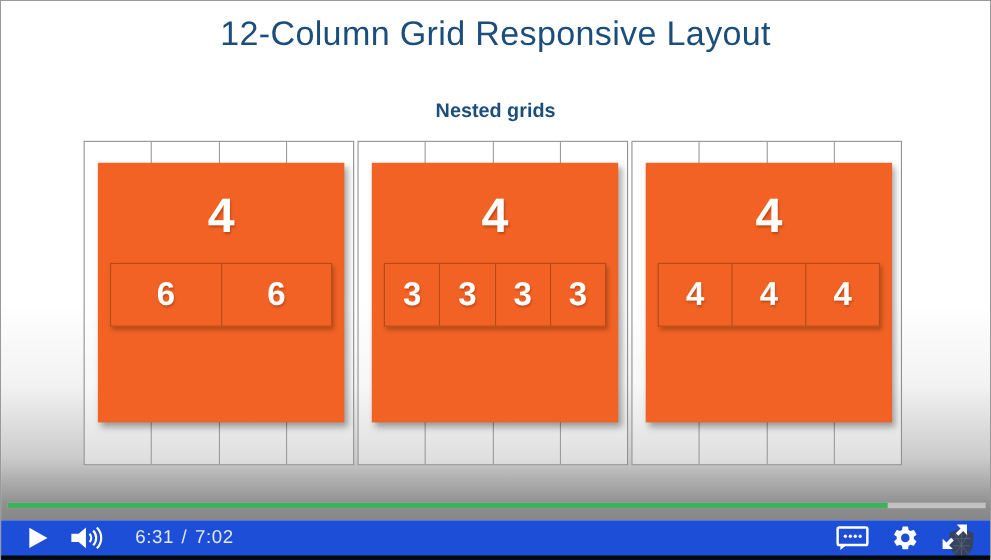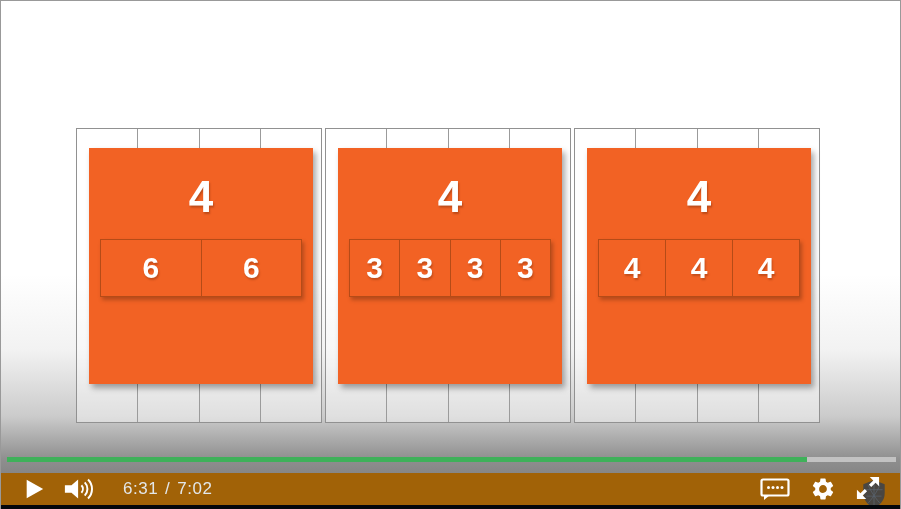--- a/index.html
+++ b/index.html
@@ -60,21 +60,21 @@
   
   .progress-track {
     position:absolute; left:6px; right:4px; top:456px; height:5px;
     background:#c2c2c2; cursor:pointer;
   }
   .progress-fill { height:100%; background:#3fb15a; }
 
   
   .controls {
     position:absolute; left:0; right:0; top:472px; bottom:0;
-    background:#a16207; display:flex; align-items:center;
+    background:#1d4ed8; display:flex; align-items:center;
     padding:0 12px 4px 22px; box-sizing:border-box;
   }
   .controls::after {
     content:""; position:absolute; left:0; right:0; bottom:0; height:4px;
     background:#04070c;
   }
   .ctl-btn {
     background:none; border:none; padding:0; margin:0;
     display:flex; align-items:center; justify-content:center; cursor:pointer;
   }
@@ -86,20 +86,22 @@
   .fullscreen { position:relative; width:34px; height:34px; }
   .fullscreen .shield { position:absolute; right:1px; bottom:-3px; }
   .fullscreen .arrows { position:absolute; left:0; top:2px; }
 </style>
 </head>
 <body>
 
 <div class="screen">
 
   <div class="slide">
+    <div class="title">12-Column Grid Responsive Layout</div>
+    <div class="subtitle">Nested grids</div>
 
     <div class="grid">
 
       <div class="group group1">
         <div class="cols">
           <div class="col"></div>
           <div class="col"></div>
           <div class="col"></div>
           <div class="col"></div>
         </div>

